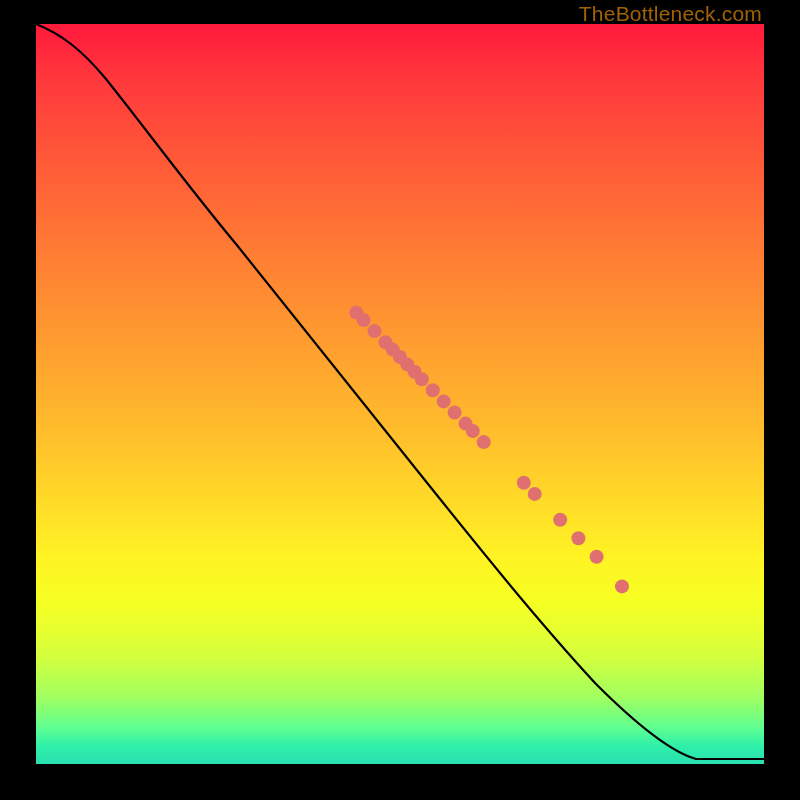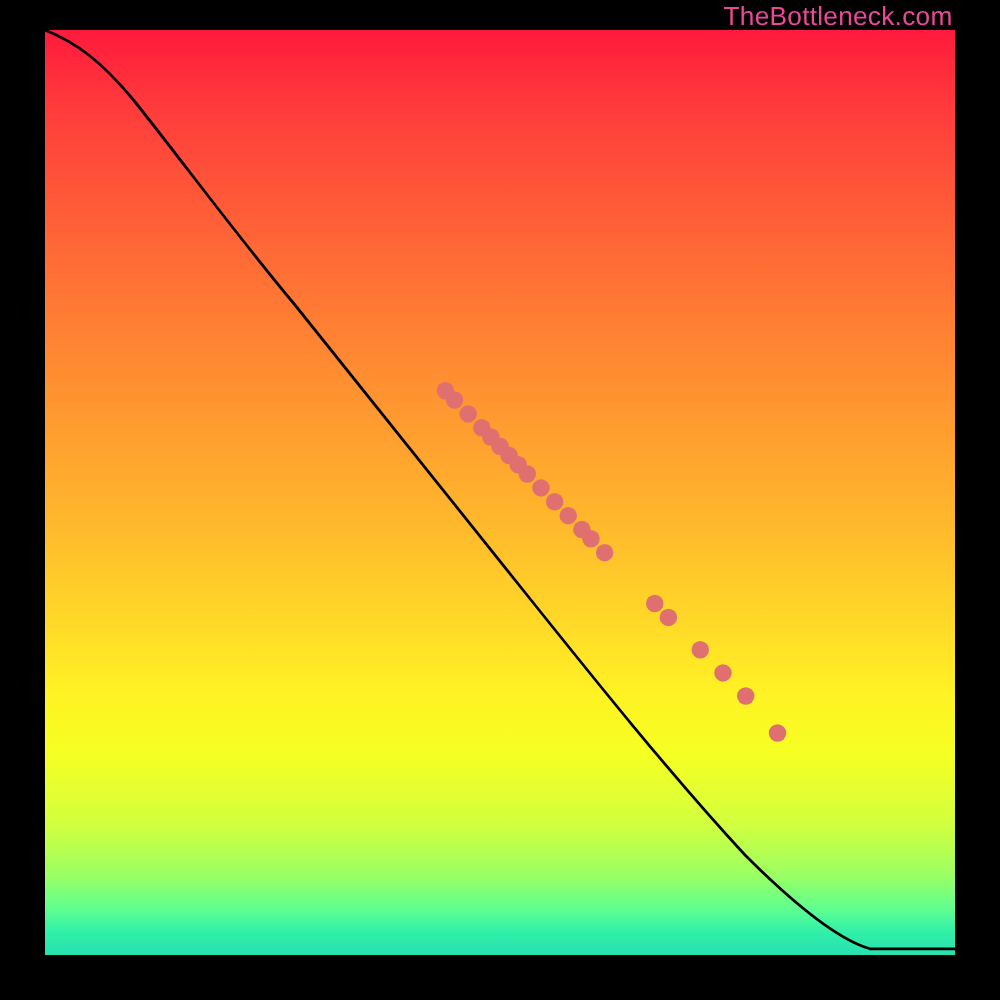--- a/index.html
+++ b/index.html
@@ -40,21 +40,21 @@
       #a0ff60 91%,
       #60ff90 95%,
       #30f0a8 97.5%,
       #28e0b0 100%
     );
   }
   .watermark {
     position: absolute;
     right: 38px;
     top: 2px;
-    color: #ec4899;
+    color: #a16207;
     font-size: 21px;
     font-weight: 500;
     letter-spacing: 0.2px;
     user-select: none;
   }
   svg.curve {
     position: absolute;
     left: 0;
     top: 0;
     width: 728px;

